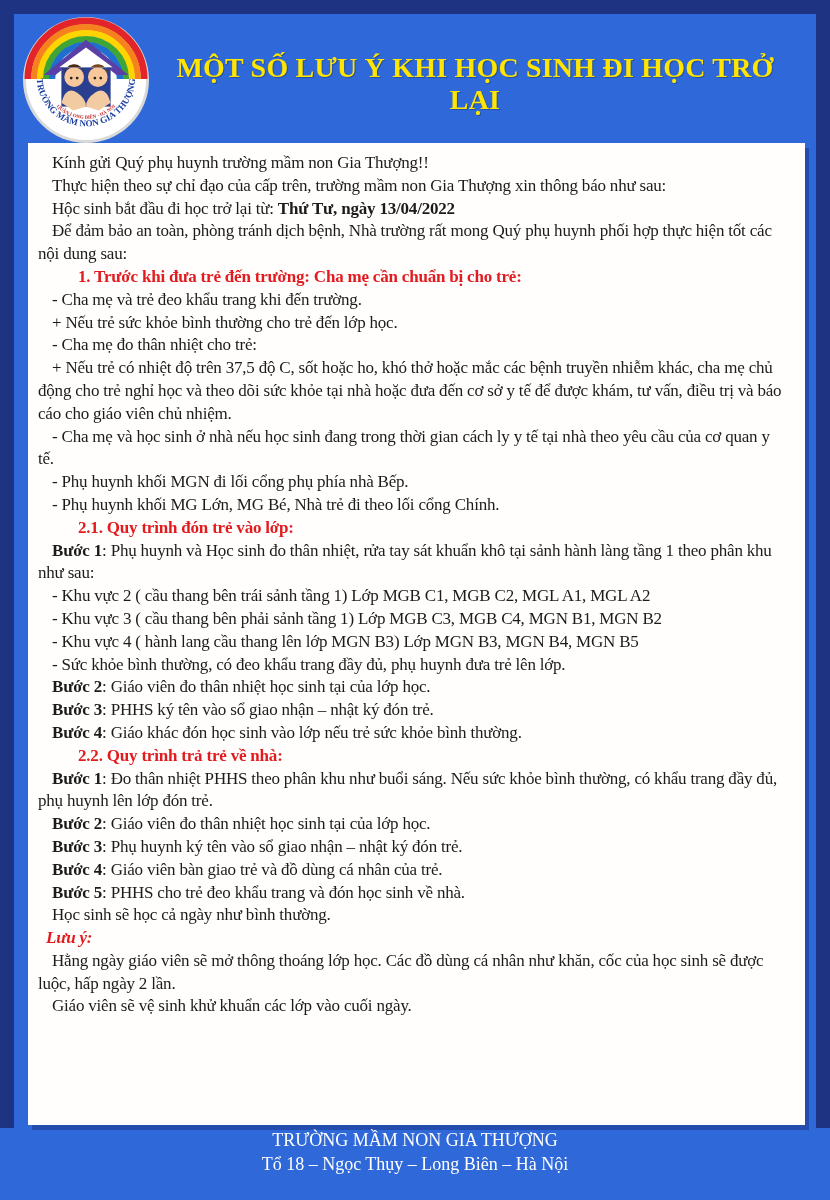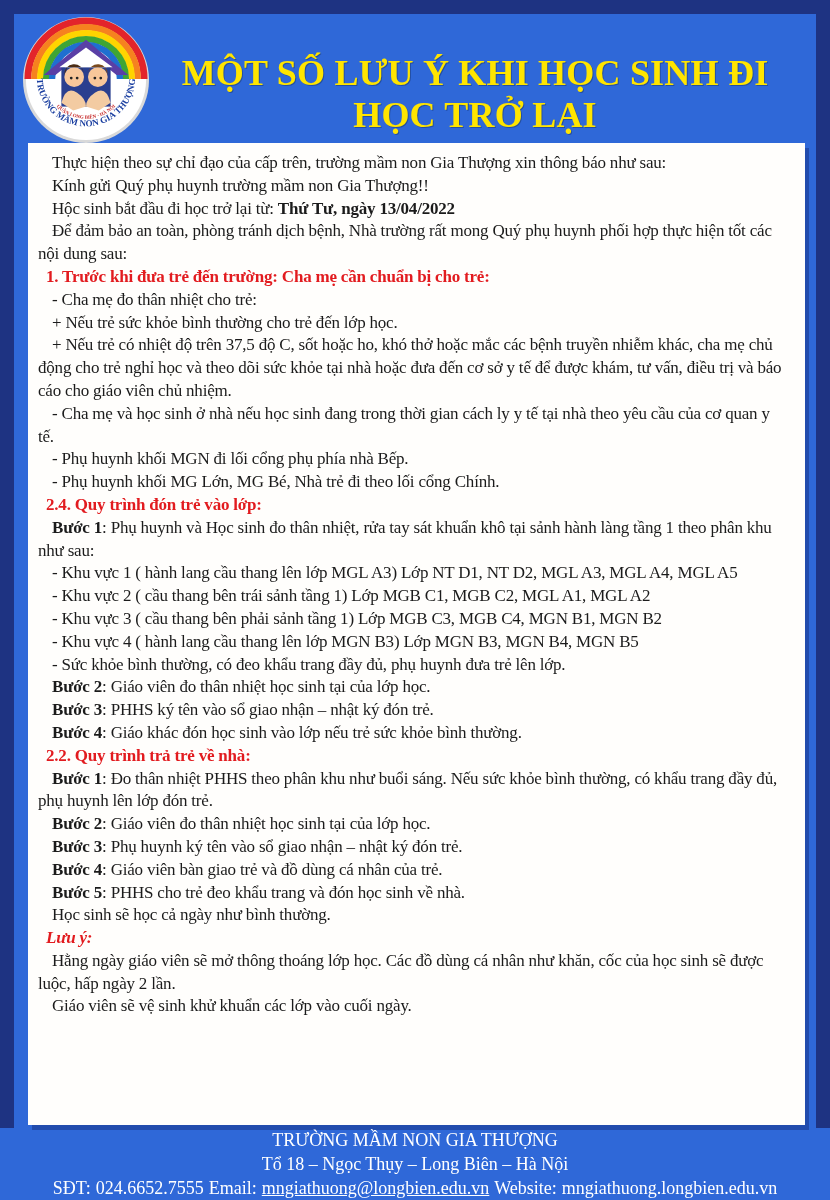--- a/index.html
+++ b/index.html
@@ -21,36 +21,36 @@
   .frame{
     position:absolute;left:0;top:0;width:830px;height:1128px;
     border:14px solid var(--navy);border-bottom:none;
     pointer-events:none;z-index:6;
   }
   .header{position:absolute;left:0;top:0;width:830px;height:143px;z-index:2;}
   .logo{position:absolute;left:22px;top:16px;width:128px;height:128px;z-index:3;}
   .doc-title{
     position:absolute;left:152px;right:32px;top:52px;
     text-align:center;color:var(--yellow);
-    font-size:36px;font-weight:bold;letter-spacing:.2px;
+    font-size:28px;font-weight:bold;letter-spacing:.2px;
     text-shadow:1px 1px 0 rgba(0,0,0,.25);
   }
   .panel{
     position:absolute;left:28px;top:143px;width:777px;height:982px;
     background:#fffefc;
     box-shadow:4px 5px 0 rgba(22,48,130,.5);
     padding:9px 16px 0 10px;
     overflow:hidden;z-index:2;
   }
   .para{
     color:var(--ink);
     font-size:17px;line-height:22.8px;letter-spacing:-0.2px;
     text-indent:14px;
   }
-  .para.r{color:var(--red);font-weight:bold;text-indent:8px;}
+  .para.r{color:var(--red);font-weight:bold;text-indent:8px;margin-left:32px;}
   .para.ri{color:var(--red);font-weight:bold;font-style:italic;text-indent:8px;}
   .seg.b{font-weight:bold;font-family:Liberation Serif, serif;}
   .footer{
     position:absolute;left:0;top:1128px;width:830px;height:72px;
     text-align:center;color:#fff;z-index:2;
   }
   .footer .fline{font-size:18px;line-height:24px;}
   .footer a{color:#fff;text-decoration:underline;}
   .footer .gap{display:inline-block;width:5px;}
 </style>
@@ -94,34 +94,34 @@
     </text>
     <text font-size="5" font-weight="bold" fill="#c62828" font-family="Liberation Serif, DejaVu Serif, serif">
       <textPath href="#bcurve2" startOffset="50%" text-anchor="middle">QUẬN LONG BIÊN - HÀ NỘI</textPath>
     </text>
   </svg>
   <div class="doc-title">MỘT SỐ LƯU Ý KHI HỌC SINH ĐI HỌC TRỞ LẠI</div>
 </div>
 
 <div class="panel">
   <div>
+      <p class="para n"><span class="seg">Kính gửi Quý phụ huynh trường mầm non Gia Thượng!!</span></p>
       <p class="para n"><span class="seg">Thực hiện theo sự chỉ đạo của cấp trên, trường mầm non Gia Thượng xin thông báo như sau:</span></p>
-      <p class="para n"><span class="seg">Kính gửi Quý phụ huynh trường mầm non Gia Thượng!!</span></p>
       <p class="para n"><span class="seg">Hộc sinh bắt đầu đi học trở lại từ: </span><span class="seg b">Thứ Tư, ngày 13/04/2022</span></p>
       <p class="para n"><span class="seg">Để đảm bảo an toàn, phòng tránh dịch bệnh, Nhà trường rất mong Quý phụ huynh phối hợp thực hiện tốt các nội dung sau:</span></p>
       <p class="para r"><span class="seg b">1. Trước khi đưa trẻ đến trường: Cha mẹ cần chuẩn bị cho trẻ:</span></p>
+      <p class="para n"><span class="seg">- Cha mẹ và trẻ đeo khẩu trang khi đến trường.</span></p>
+      <p class="para n"><span class="seg">+ Nếu trẻ sức khỏe bình thường cho trẻ đến lớp học.</span></p>
       <p class="para n"><span class="seg">- Cha mẹ đo thân nhiệt cho trẻ:</span></p>
-      <p class="para n"><span class="seg">+ Nếu trẻ sức khỏe bình thường cho trẻ đến lớp học.</span></p>
       <p class="para n"><span class="seg">+ Nếu trẻ có nhiệt độ trên 37,5 độ C, sốt hoặc ho, khó thở hoặc mắc các bệnh truyền nhiễm khác, cha mẹ chủ động cho trẻ nghỉ học và theo dõi sức khỏe tại nhà hoặc đưa đến cơ sở y tế để được khám, tư vấn, điều trị và báo cáo cho giáo viên chủ nhiệm.</span></p>
       <p class="para n"><span class="seg">- Cha mẹ và học sinh ở nhà nếu học sinh đang trong thời gian cách ly y tế tại nhà theo yêu cầu của cơ quan y tế.</span></p>
       <p class="para n"><span class="seg">- Phụ huynh khối MGN đi lối cổng phụ phía nhà Bếp.</span></p>
       <p class="para n"><span class="seg">- Phụ huynh khối MG Lớn, MG Bé, Nhà trẻ đi theo lối cổng Chính.</span></p>
-      <p class="para r"><span class="seg b">2.4. Quy trình đón trẻ vào lớp:</span></p>
+      <p class="para r"><span class="seg b">2.1. Quy trình đón trẻ vào lớp:</span></p>
       <p class="para n"><span class="seg b">Bước 1</span><span class="seg">: Phụ huynh và Học sinh đo thân nhiệt, rửa tay sát khuẩn khô tại sảnh hành làng tầng 1 theo phân khu như sau:</span></p>
-      <p class="para n"><span class="seg">- Khu vực 1 ( hành lang cầu thang lên lớp MGL A3) Lớp NT D1, NT D2, MGL A3, MGL A4, MGL A5</span></p>
       <p class="para n"><span class="seg">- Khu vực 2 ( cầu thang bên trái sảnh tầng 1) Lớp MGB C1, MGB C2, MGL A1, MGL A2</span></p>
       <p class="para n"><span class="seg">- Khu vực 3 ( cầu thang bên phải sảnh tầng 1) Lớp MGB C3, MGB C4, MGN B1, MGN B2</span></p>
       <p class="para n"><span class="seg">- Khu vực 4 ( hành lang cầu thang lên lớp MGN B3) Lớp MGN B3, MGN B4, MGN B5</span></p>
       <p class="para n"><span class="seg">- Sức khỏe bình thường, có đeo khẩu trang đầy đủ, phụ huynh đưa trẻ lên lớp.</span></p>
       <p class="para n"><span class="seg b">Bước 2</span><span class="seg">: Giáo viên đo thân nhiệt học sinh tại của lớp học.</span></p>
       <p class="para n"><span class="seg b">Bước 3</span><span class="seg">: PHHS ký tên vào sổ giao nhận – nhật ký đón trẻ.</span></p>
       <p class="para n"><span class="seg b">Bước 4</span><span class="seg">: Giáo khác đón học sinh vào lớp nếu trẻ sức khỏe bình thường.</span></p>
       <p class="para r"><span class="seg b">2.2. Quy trình trả trẻ về nhà:</span></p>
       <p class="para n"><span class="seg b">Bước 1</span><span class="seg">: Đo thân nhiệt PHHS theo phân khu như buổi sáng. Nếu sức khỏe bình thường, có khẩu trang đầy đủ, phụ huynh lên lớp đón trẻ.</span></p>
       <p class="para n"><span class="seg b">Bước 2</span><span class="seg">: Giáo viên đo thân nhiệt học sinh tại của lớp học.</span></p>
@@ -132,16 +132,13 @@
       <p class="para ri"><span class="seg b">Lưu ý:</span></p>
       <p class="para n"><span class="seg">Hằng ngày giáo viên sẽ mở thông thoáng lớp học. Các đồ dùng cá nhân như khăn, cốc của học sinh sẽ được luộc, hấp ngày 2 lần.</span></p>
       <p class="para n"><span class="seg">Giáo viên sẽ vệ sinh khử khuẩn các lớp vào cuối ngày.</span></p>
     </div>
 
 </div>
 
 <div class="footer">
   <div class="fline">TRƯỜNG MẦM NON GIA THƯỢNG</div>
   <div class="fline">Tổ 18 – Ngọc Thụy – Long Biên – Hà Nội</div>
-  <div class="fline">
-    <span>SĐT:</span><span class="gap"></span><span>024.6652.7555</span><span class="gap"></span><span>Email:</span><span class="gap"></span><a href="#">mngiathuong@longbien.edu.vn</a><span class="gap"></span><span>Website:</span><span class="gap"></span><span>mngiathuong.longbien.edu.vn</span>
-  </div>
 </div>
 
 </body></html>

